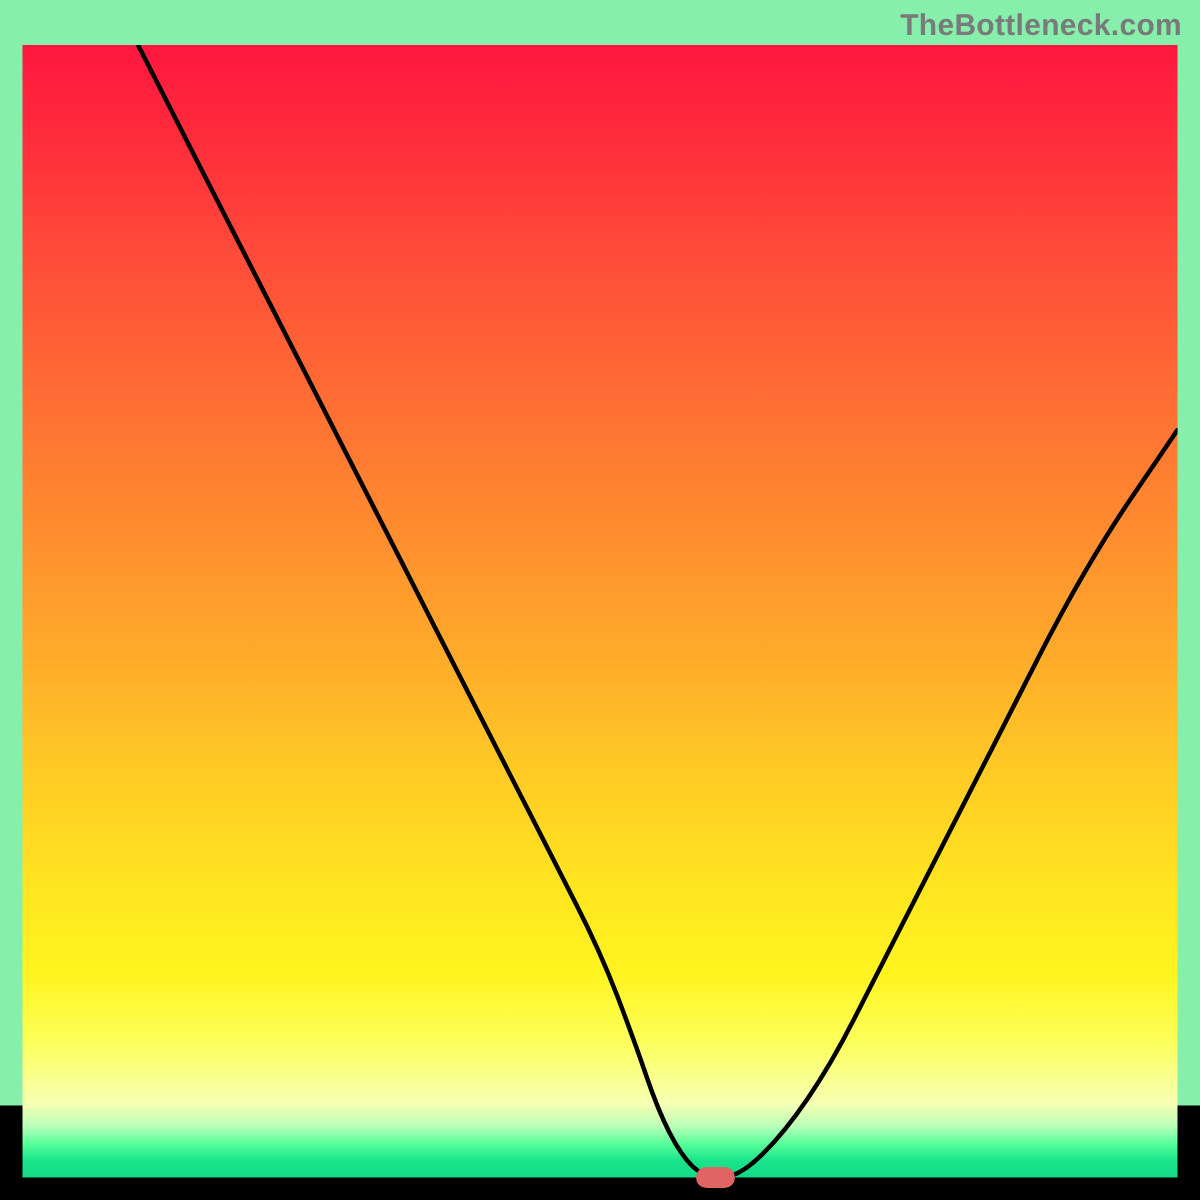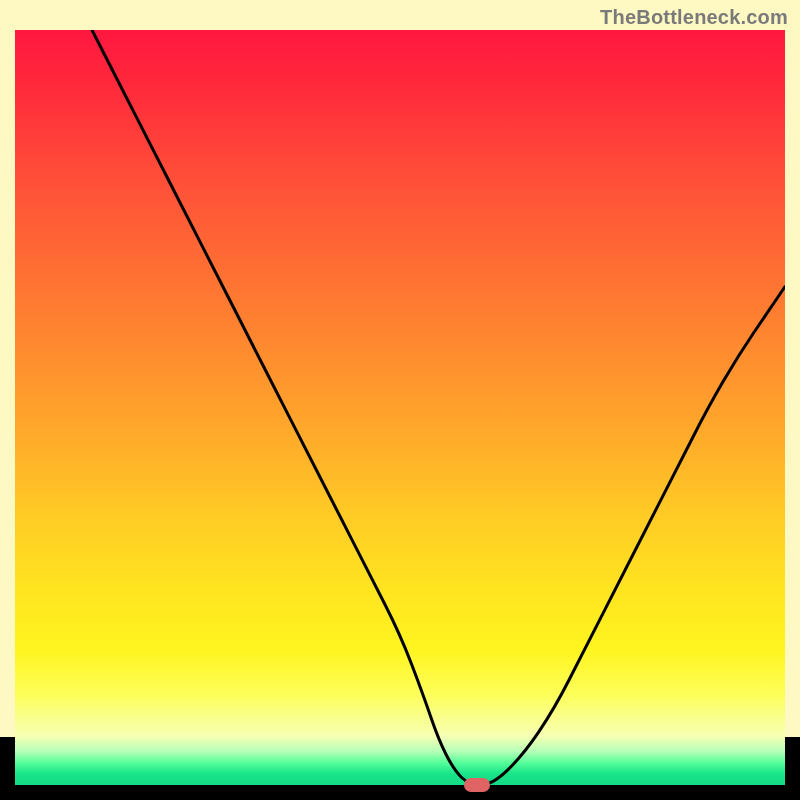--- a/index.html
+++ b/index.html
@@ -8,21 +8,21 @@
     width: 800px;
     height: 800px;
     background: #000;
     overflow: hidden;
     font-family: Arial, Helvetica, sans-serif;
   }
   .stage {
     position: relative;
     width: 800px;
     height: 737px;
-    background: #fef9c3;
+    background: #86efac;
   }
   .plot-area {
     position: absolute;
     left: 15px;
     top: 30px;
     width: 770px;
     height: 755px;
     
     background:
       linear-gradient(to bottom,

